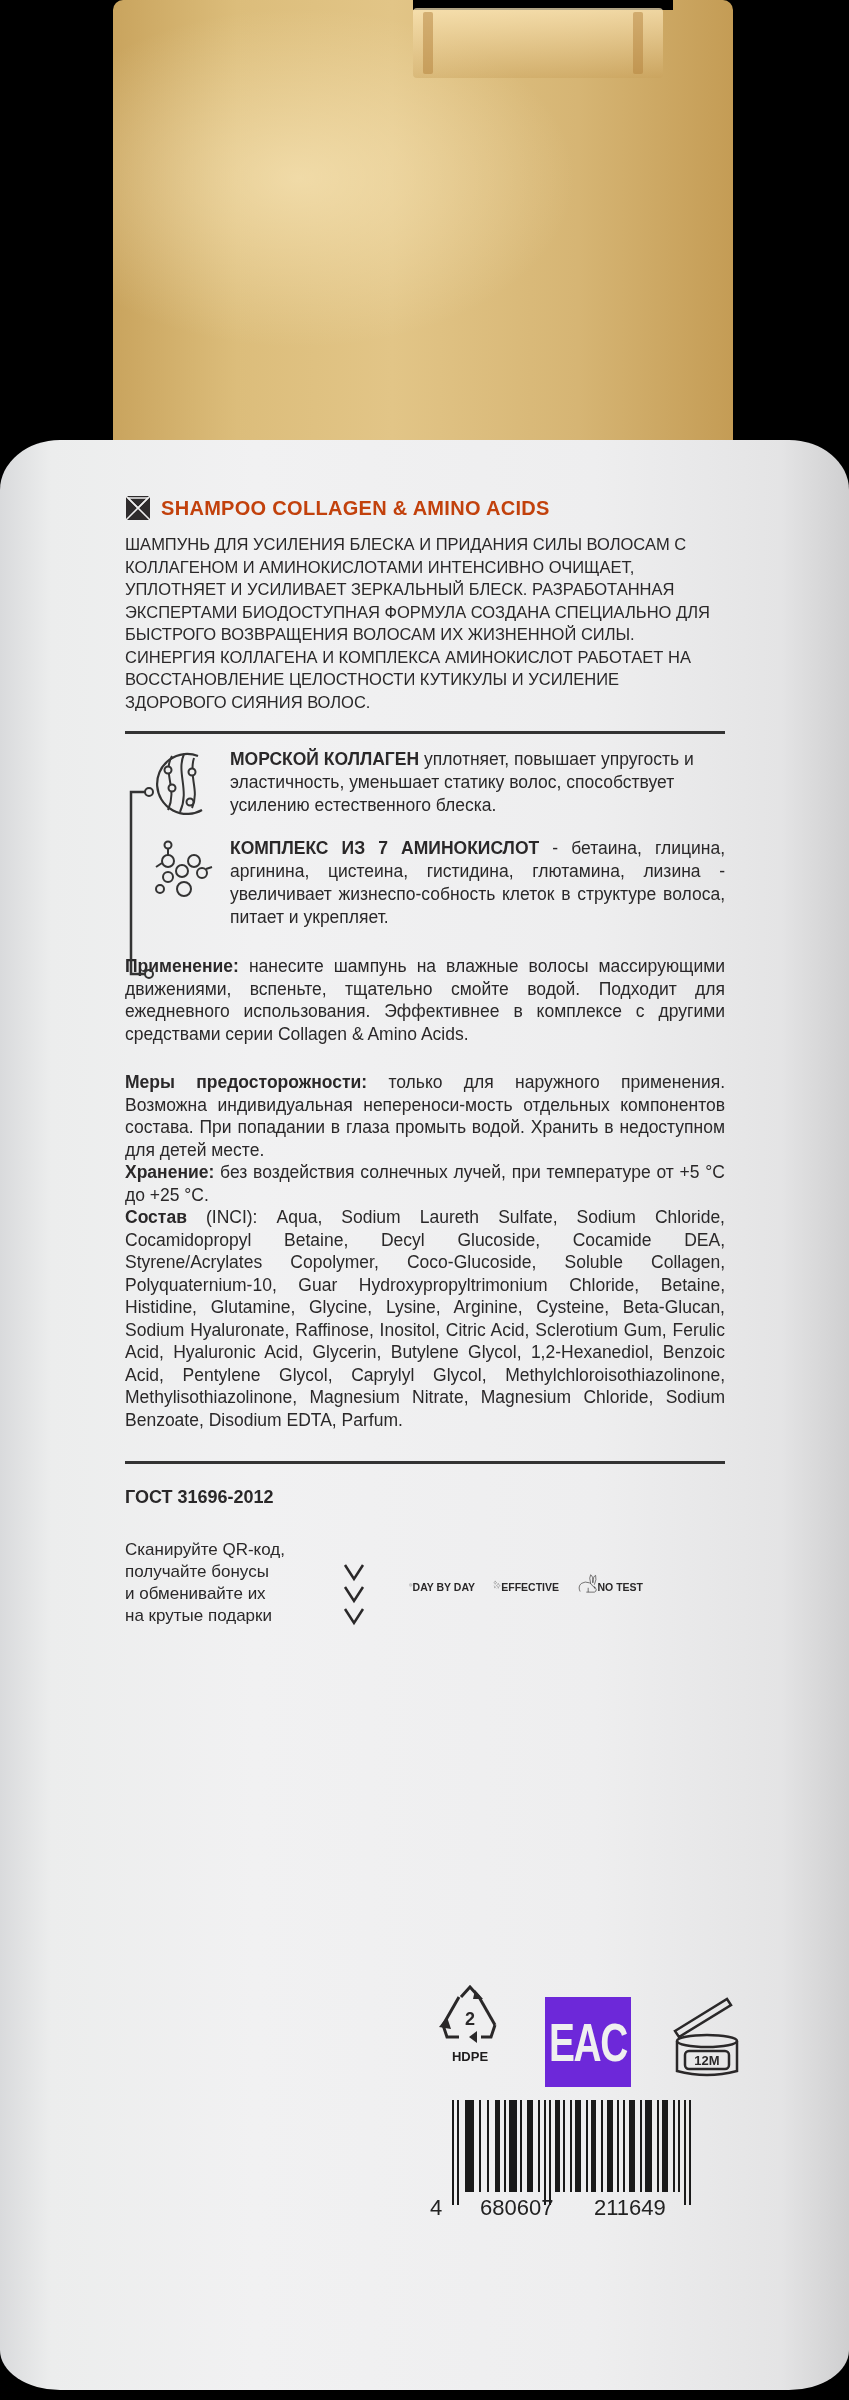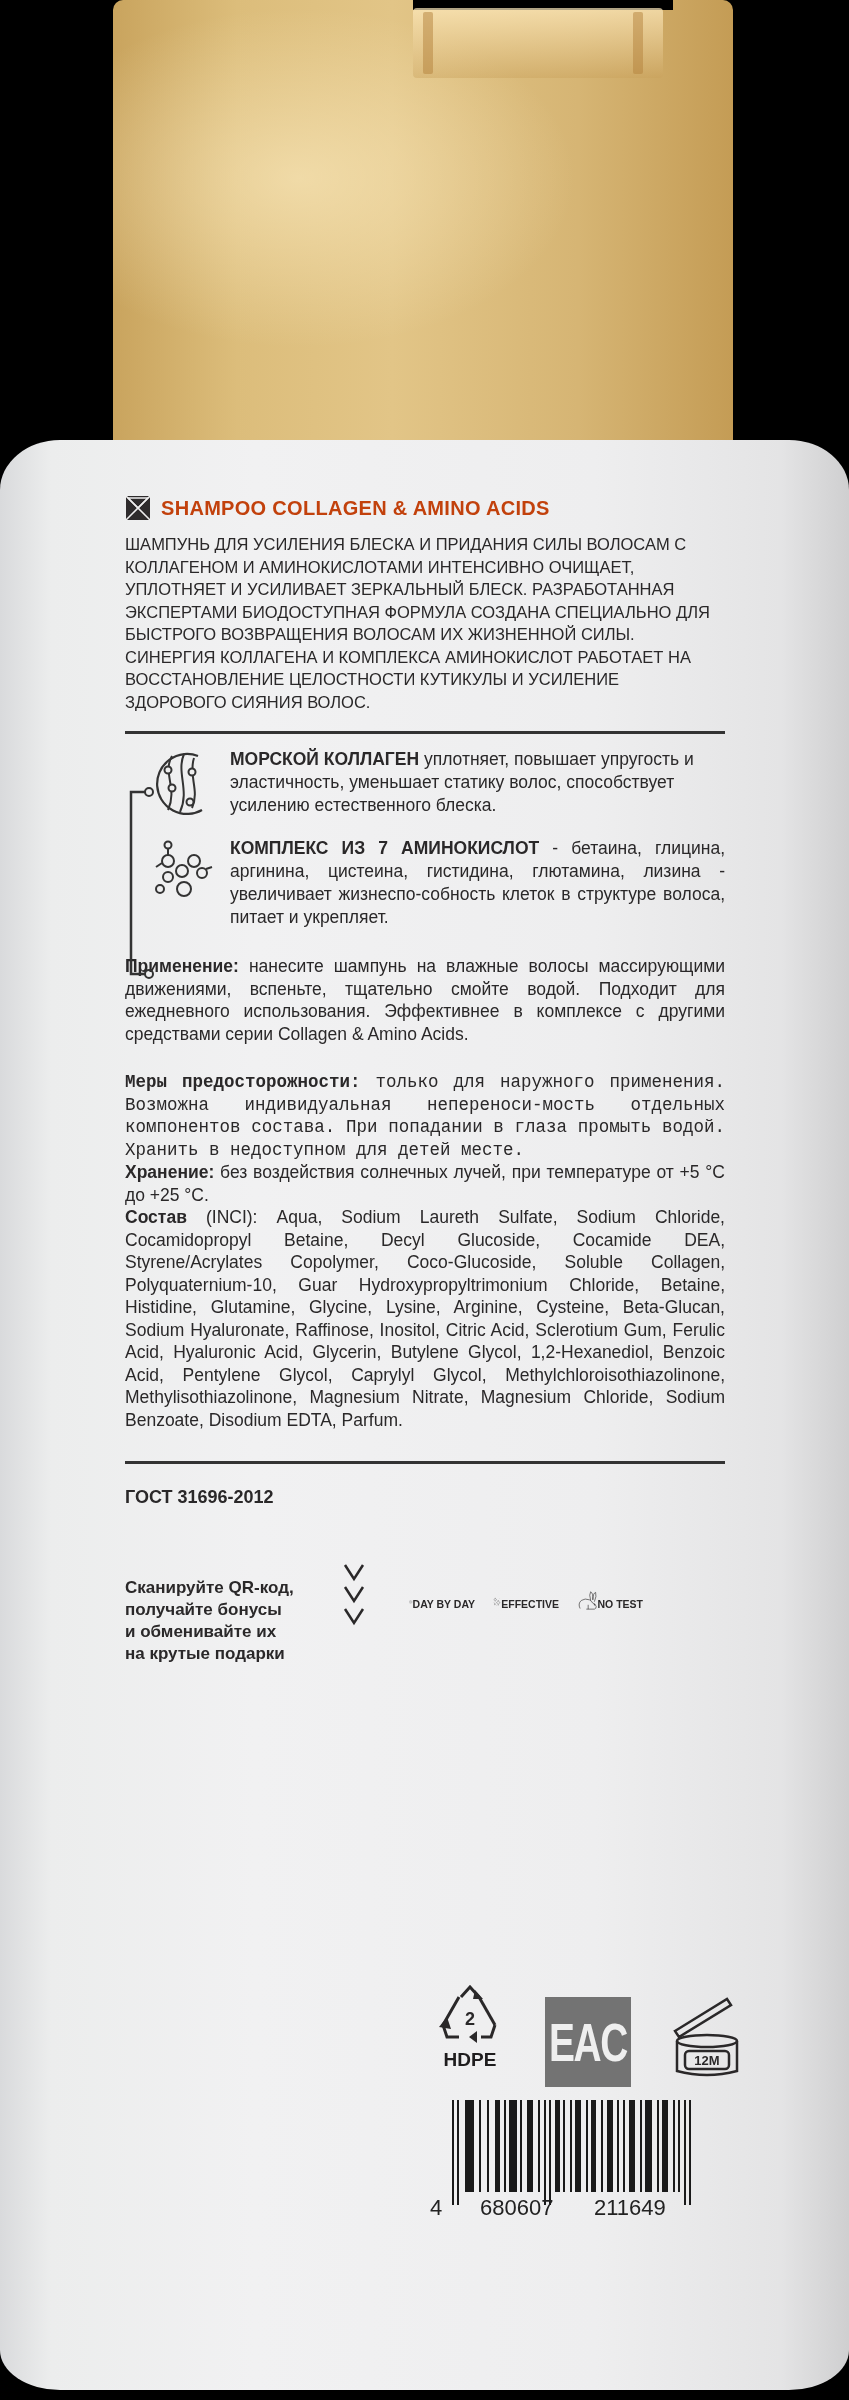--- a/index.html
+++ b/index.html
@@ -49,21 +49,21 @@
   .features { position:relative; padding-left:105px; }
   .feat { position:relative; margin-bottom:14px; font-size:17.5px; line-height:23px; }
   .feat b { font-weight:bold; }
   .feat-icon { position:absolute; left:-80px; top:0; width:64px; height:70px; }
   .bracket { position:absolute; left:0; top:36px; width:30px; height:270px; }
   .block { margin-top:20px; font-size:17.5px; line-height:22.5px; }
   .block.tight { margin-top:0; }
   .just { text-align:justify; }
   .gost { font-weight:bold; font-size:18px; margin-top:4px; }
   .bottom-row { display:flex; margin-top:30px; }
-  .qr-text { font-weight:bold; font-size:17px; line-height:22px; width:200px;margin-top:38px; }
+  .qr-text { font-weight:normal; font-size:17px; line-height:22px; width:200px; }
   .chevrons { width:30px; margin-left:14px; margin-top:22px; }
   .badges { display:flex; gap:18px; margin-left:40px; }
   .badge { display:flex; align-items:center; width:66px; }
   .badge svg { width:66px; height:78px; }
   .badge-label { font-weight:bold; font-size:10.5px; margin-top:6px; white-space:nowrap; }
   .certs { position:absolute; left:435px; top:1985px; display:flex; gap:40px; align-items:flex-start; }
   .barcode { position:absolute; left:452px; top:2100px; width:270px; height:115px; }
   .barcode-digits { position:absolute; top:2195px; font-family:"Liberation Sans", sans-serif; font-size:22px; color:#222; }
 </style>
 </head>
@@ -130,21 +130,21 @@
         </g>
       </svg>
       <b>КОМПЛЕКС ИЗ 7 АМИНОКИСЛОТ</b><span> - бетаина, глицина, аргинина, цистеина, гистидина, глютамина, лизина - увеличивает жизнеспо-собность клеток в структуре волоса, питает и укрепляет.</span>
     </div>
   </div>
 
   <p class="block just" style="margin-top:26px;">
     <b>Применение:</b><span> нанесите шампунь на влажные волосы массирующими движениями, вспеньте, тщательно смойте водой. Подходит для ежедневного использования. Эффективнее в комплексе с другими средствами серии Collagen &amp; Amino Acids.</span>
   </p>
 
-  <p class="block just" style="margin-top:26px;font-family:Liberation Mono, monospace;">
+  <p class="block just" style="margin-top:26px;">
     <b>Меры предосторожности:</b><span> только для наружного применения. Возможна индивидуальная непереноси-мость отдельных компонентов состава. При попадании в глаза промыть водой. Хранить в недоступном для детей месте.</span>
   </p>
   <p class="block tight just">
     <b>Хранение:</b><span> без воздействия солнечных лучей, при температуре от +5 °C до +25 °C.</span>
   </p>
   <p class="block tight just">
     <b>Состав</b><span> (INCI): Aqua, Sodium Laureth Sulfate, Sodium Chloride, Cocamidopropyl Betaine, Decyl Glucoside, Cocamide DEA, Styrene/Acrylates Copolymer, Coco-Glucoside, Soluble Collagen, Polyquaternium-10, Guar Hydroxypropyltrimonium Chloride, Betaine, Histidine, Glutamine, Glycine, Lysine, Arginine, Cysteine, Beta-Glucan, Sodium Hyaluronate, Raffinose, Inositol, Citric Acid, Sclerotium Gum, Ferulic Acid, Hyaluronic Acid, Glycerin, Butylene Glycol, 1,2-Hexanediol, Benzoic Acid, Pentylene Glycol, Caprylyl Glycol, Methylchloroisothiazolinone, Methylisothiazolinone, Magnesium Nitrate, Magnesium Chloride, Sodium Benzoate, Disodium EDTA, Parfum.</span>
   </p>
 
   <div class="hr" style="margin-top:30px;"></div>
@@ -219,23 +219,23 @@
         <path d="M26 12 L35 2 L44 12"></path>
         <path d="M44 12 L60 40"></path>
         <path d="M60 40 L56 52 L46 52"></path>
         <path d="M24 52 L12 52 L8 40 L24 12"></path>
       </g>
       <polygon points="40,5 48,14 38,14" fill="#2a2829"></polygon>
       <polygon points="42,46 42,58 34,52" fill="#2a2829"></polygon>
       <polygon points="4,42 12,32 16,44" fill="#2a2829"></polygon>
       <text x="35" y="40" text-anchor="middle" font-family="Liberation Sans, sans-serif" font-weight="bold" font-size="18" fill="#2a2829">2</text>
     </svg>
-    <span style="font-weight:bold; font-size:19px; margin-top:2px;">HDPE</span>
-  </div>
-  <div style="width:86px; height:90px; background:#737373; display:flex; align-items:center; justify-content:center; margin-top:12px;">
+    <span style="font-weight:bold; font-size:13px; margin-top:2px;">HDPE</span>
+  </div>
+  <div style="width:86px; height:90px; background:#6d28d9; display:flex; align-items:center; justify-content:center; margin-top:12px;">
     <span style="color:#efefef; font-weight:bold; font-size:54px; letter-spacing:-2px; font-family:'Liberation Sans Narrow','Liberation Sans',sans-serif; transform:scaleX(0.72); display:inline-block;">EAC</span>
   </div>
   <div style="width:70px; margin-top:6px;">
     <svg viewBox="0 0 70 90" width="70" height="90">
       <g fill="none" stroke="#2a2829" stroke-width="2.5">
         <path d="M4 40 L56 8 L60 14 L8 46 Z"></path>
         <ellipse cx="36" cy="50" rx="30" ry="6"></ellipse>
         <path d="M6 50 V80 Q36 88 66 80 V50"></path>
         <rect x="14" y="60" width="44" height="18" rx="4"></rect>
       </g>

